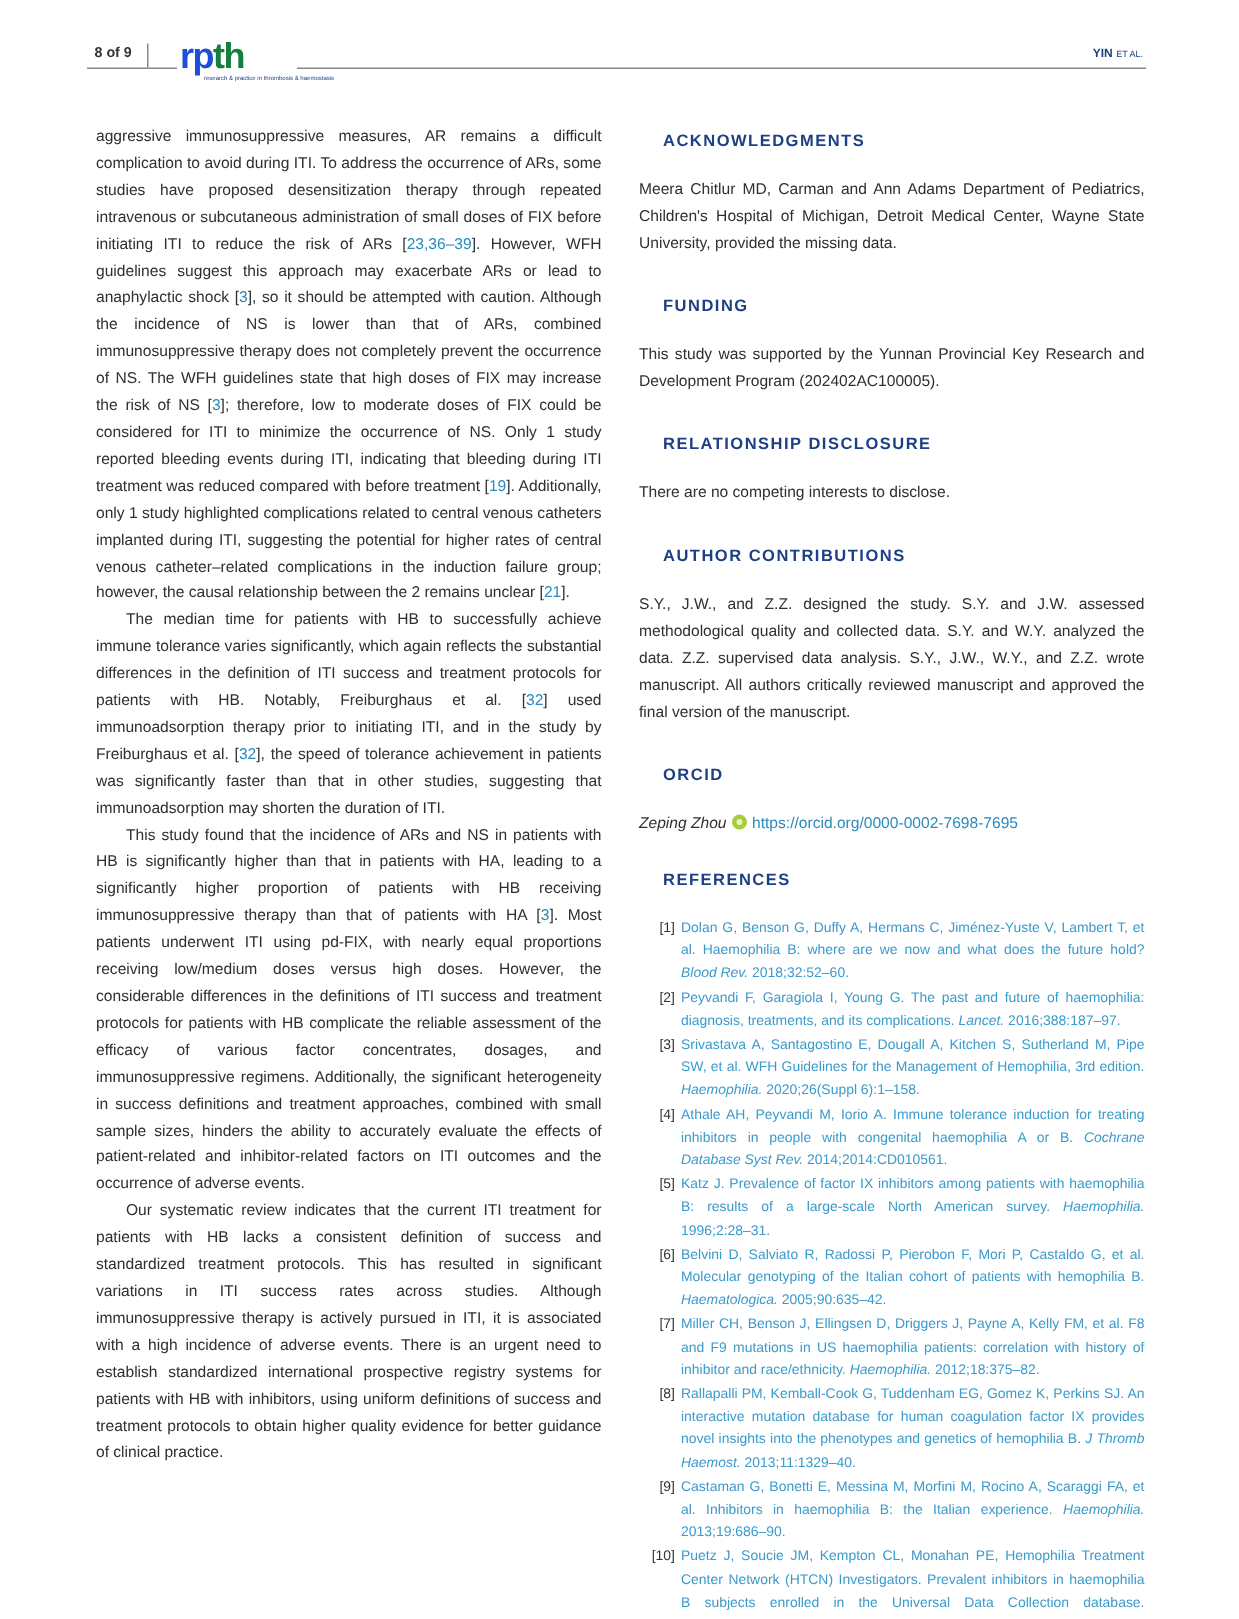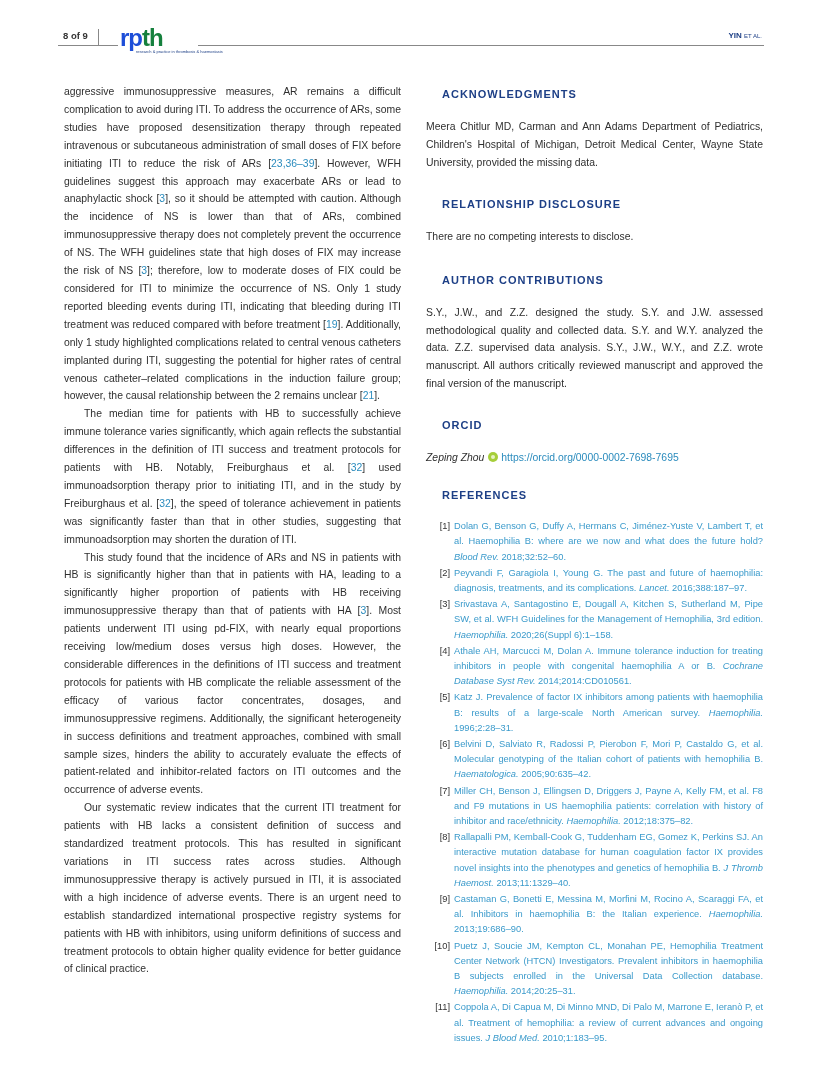--- a/index.html
+++ b/index.html
@@ -62,41 +62,45 @@
     <p class="body indent"><span>The median time for patients with HB to successfully achieve immune tolerance varies significantly, which again reflects the substantial differences in the definition of ITI success and treatment protocols for patients with HB. Notably, Freiburghaus et al. [</span><a class="cite">32</a><span>] used immunoadsorption therapy prior to initiating ITI, and in the study by Freiburghaus et al. [</span><a class="cite">32</a><span>], the speed of tolerance achievement in patients was significantly faster than that in other studies, suggesting that immunoadsorption may shorten the duration of ITI.</span></p>
     <p class="body indent"><span>This study found that the incidence of ARs and NS in patients with HB is significantly higher than that in patients with HA, leading to a significantly higher proportion of patients with HB receiving immunosuppressive therapy than that of patients with HA [</span><a class="cite">3</a><span>]. Most patients underwent ITI using pd-FIX, with nearly equal proportions receiving low/medium doses versus high doses. However, the considerable differences in the definitions of ITI success and treatment protocols for patients with HB complicate the reliable assessment of the efficacy of various factor concentrates, dosages, and immunosuppressive regimens. Additionally, the significant heterogeneity in success definitions and treatment approaches, combined with small sample sizes, hinders the ability to accurately evaluate the effects of patient-related and inhibitor-related factors on ITI outcomes and the occurrence of adverse events.</span></p>
     <p class="body indent"><span>Our systematic review indicates that the current ITI treatment for patients with HB lacks a consistent definition of success and standardized treatment protocols. This has resulted in significant variations in ITI success rates across studies. Although immunosuppressive therapy is actively pursued in ITI, it is associated with a high incidence of adverse events. There is an urgent need to establish standardized international prospective registry systems for patients with HB with inhibitors, using uniform definitions of success and treatment protocols to obtain higher quality evidence for better guidance of clinical practice.</span></p>
   </div>
 
 <div class="col-right">
   <div class="sec-block">
     <h3 class="sec">ACKNOWLEDGMENTS</h3>
     <p class="body">Meera Chitlur MD, Carman and Ann Adams Department of Pediatrics, Children's Hospital of Michigan, Detroit Medical Center, Wayne State University, provided the missing data.</p>
   </div>
+  <div class="sec-block">
+    <h3 class="sec">FUNDING</h3>
+    <p class="body">This study was supported by the Yunnan Provincial Key Research and Development Program (202402AC100005).</p>
+  </div>
   <div class="sec-block" style="margin-bottom:26px">
     <h3 class="sec">RELATIONSHIP DISCLOSURE</h3>
     <p class="body">There are no competing interests to disclose.</p>
   </div>
   <div class="sec-block">
     <h3 class="sec">AUTHOR CONTRIBUTIONS</h3>
     <p class="body">S.Y., J.W., and Z.Z. designed the study. S.Y. and J.W. assessed methodological quality and collected data. S.Y. and W.Y. analyzed the data. Z.Z. supervised data analysis. S.Y., J.W., W.Y., and Z.Z. wrote manuscript. All authors critically reviewed manuscript and approved the final version of the manuscript.</p>
   </div>
   <div class="sec-block" style="margin-bottom:20px">
     <h3 class="sec">ORCID</h3>
     <div class="orcid-line">
       <span class="orcid-name">Zeping Zhou</span><span class="orcid-icon"></span><a class="orcid-link">https://orcid.org/0000-0002-7698-7695</a>
     </div>
   </div>
   <div>
     <h3 class="sec">REFERENCES</h3>
     <ol class="refs" id="refs">
         <li><span class="num">[1]</span><span>Dolan G, Benson G, Duffy A, Hermans C, Jiménez-Yuste V, Lambert T, et al. Haemophilia B: where are we now and what does the future hold? </span><span class="jrnl">Blood Rev.</span><span> 2018;32:52–60.</span></li>
         <li><span class="num">[2]</span><span>Peyvandi F, Garagiola I, Young G. The past and future of haemophilia: diagnosis, treatments, and its complications. </span><span class="jrnl">Lancet.</span><span> 2016;388:187–97.</span></li>
         <li><span class="num">[3]</span><span>Srivastava A, Santagostino E, Dougall A, Kitchen S, Sutherland M, Pipe SW, et al. WFH Guidelines for the Management of Hemophilia, 3rd edition. </span><span class="jrnl">Haemophilia.</span><span> 2020;26(Suppl 6):1–158.</span></li>
-        <li><span class="num">[4]</span><span>Athale AH, Marcucci M, Dolan A. Immune tolerance induction for treating inhibitors in people with congenital haemophilia A or B. </span><span class="jrnl">Cochrane Database Syst Rev.</span><span> 2014;2014:CD010561.</span></li>
+        <li><span class="num">[4]</span><span>Athale AH, Peyvandi M, Iorio A. Immune tolerance induction for treating inhibitors in people with congenital haemophilia A or B. </span><span class="jrnl">Cochrane Database Syst Rev.</span><span> 2014;2014:CD010561.</span></li>
         <li><span class="num">[5]</span><span>Katz J. Prevalence of factor IX inhibitors among patients with haemophilia B: results of a large-scale North American survey. </span><span class="jrnl">Haemophilia.</span><span> 1996;2:28–31.</span></li>
         <li><span class="num">[6]</span><span>Belvini D, Salviato R, Radossi P, Pierobon F, Mori P, Castaldo G, et al. Molecular genotyping of the Italian cohort of patients with hemophilia B. </span><span class="jrnl">Haematologica.</span><span> 2005;90:635–42.</span></li>
         <li><span class="num">[7]</span><span>Miller CH, Benson J, Ellingsen D, Driggers J, Payne A, Kelly FM, et al. F8 and F9 mutations in US haemophilia patients: correlation with history of inhibitor and race/ethnicity. </span><span class="jrnl">Haemophilia.</span><span> 2012;18:375–82.</span></li>
         <li><span class="num">[8]</span><span>Rallapalli PM, Kemball-Cook G, Tuddenham EG, Gomez K, Perkins SJ. An interactive mutation database for human coagulation factor IX provides novel insights into the phenotypes and genetics of hemophilia B. </span><span class="jrnl">J Thromb Haemost.</span><span> 2013;11:1329–40.</span></li>
         <li><span class="num">[9]</span><span>Castaman G, Bonetti E, Messina M, Morfini M, Rocino A, Scaraggi FA, et al. Inhibitors in haemophilia B: the Italian experience. </span><span class="jrnl">Haemophilia.</span><span> 2013;19:686–90.</span></li>
         <li><span class="num">[10]</span><span>Puetz J, Soucie JM, Kempton CL, Monahan PE, Hemophilia Treatment Center Network (HTCN) Investigators. Prevalent inhibitors in haemophilia B subjects enrolled in the Universal Data Collection database. </span><span class="jrnl">Haemophilia.</span><span> 2014;20:25–31.</span></li>
         <li><span class="num">[11]</span><span>Coppola A, Di Capua M, Di Minno MND, Di Palo M, Marrone E, Ieranò P, et al. Treatment of hemophilia: a review of current advances and ongoing issues. </span><span class="jrnl">J Blood Med.</span><span> 2010;1:183–95.</span></li>
       </ol>
   </div>
 </div>

